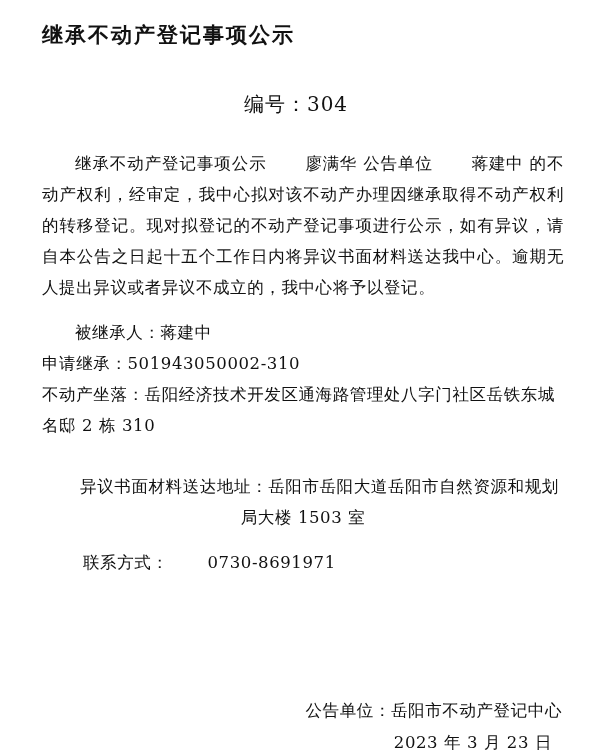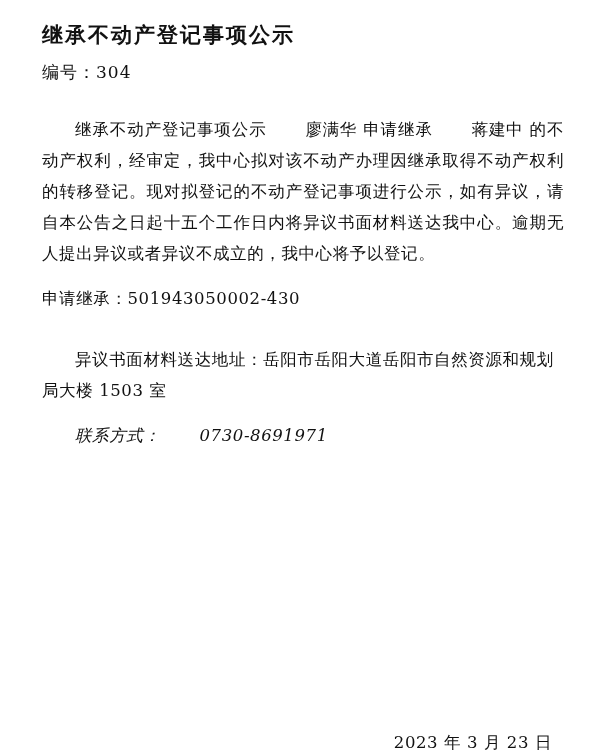--- a/index.html
+++ b/index.html
@@ -24,24 +24,24 @@
   .doc-title {
     text-align: left;
     font-size: 21px;
     font-weight: bold;
     letter-spacing: 2px;
     margin-top: 22px;
     margin-bottom: 0;
     line-height: 1.2;
   }
   .doc-number {
-    text-align: left;
-    font-size: 17px;
+    text-align: center;
+    font-size: 20px;
     letter-spacing: 1px;
-    margin-top: 14px;
+    margin-top: 44px;
     padding-right: 14px;
   }
   .body-block {
     margin-top: 30px;
     font-size: 16.5px;
     line-height: 31px;
     letter-spacing: 0.6px;
     text-align: justify;
   }
   .body-block p {
@@ -67,30 +67,30 @@
     text-indent: 2em;
   }
   .address-block {
     margin-top: 30px;
     font-size: 16.5px;
     line-height: 31px;
     letter-spacing: 0.6px;
   }
   .address-block p {
     margin: 0;
+    text-align: center;
   }
   .contact-block {
     margin-top: 14px;
     font-size: 16.5px;
     line-height: 31px;
     letter-spacing: 0.6px;
   }
   .contact-block p {
-    margin: 0;
-    font-style: italic;
+    margin: 8px;
   }
   .footer {
     position: absolute;
     right: 42px;
     bottom: 18px;
     text-align: right;
     font-size: 16.5px;
     line-height: 32px;
     letter-spacing: 0.6px;
   }
@@ -109,32 +109,35 @@
 
 <div class="page">
 
   <h1 class="doc-title">继承不动产登记事项公示</h1>
 
   <div class="doc-number">
     <span>编号：</span><span>304</span>
   </div>
 
   <div class="body-block">
-    <p class="indent-2"><span>继承不动产登记事项公示</span><span class="fill">廖满华</span><span>申请继承</span><span class="fill">蒋建中</span><span>的不动产权利，经审定，我中心拟对该不动产办理因继承取得不动产权利的转移登记。现对拟登记的不动产登记事项进行公示，如有异议，请自本公告之日起十五个工作日内将异议书面材料送达我中心。逾期无人提出异议或者异议不成立的，我中心将予以登记。</span></p>
+    <p class="indent-2"><span>继承不动产登记事项公示</span><span class="fill">廖满华</span><span>公告单位</span><span class="fill">蒋建中</span><span>的不动产权利，经审定，我中心拟对该不动产办理因继承取得不动产权利的转移登记。现对拟登记的不动产登记事项进行公示，如有异议，请自本公告之日起十五个工作日内将异议书面材料送达我中心。逾期无人提出异议或者异议不成立的，我中心将予以登记。</span></p>
   </div>
 
   <div class="info-block">
-    <p><span>申请继承：</span><span>501943050002-430</span></p>
+    <p class="info-indent"><span>被继承人：</span><span>蒋建中</span></p>
+    <p><span>申请继承：</span><span>501943050002-310</span></p>
+    <p><span>不动产坐落：</span><span>岳阳经济技术开发区通海路管理处八字门社区岳铁东城名邸 2 栋 310</span></p>
   </div>
 
   <div class="address-block">
     <p class="info-indent"><span>异议书面材料送达地址：</span><span>岳阳市岳阳大道岳阳市自然资源和规划局大楼 1503 室</span></p>
   </div>
 
   <div class="contact-block">
     <p class="info-indent"><span>联系方式：</span><span class="fill">0730-8691971</span></p>
   </div>
 
   <div class="footer">
+    <p class="issuer"><span>公告单位：</span><span>岳阳市不动产登记中心</span></p>
     <p class="date">2023 年 3 月 23 日</p>
   </div>
 
 </div>
 
 </body></html>

